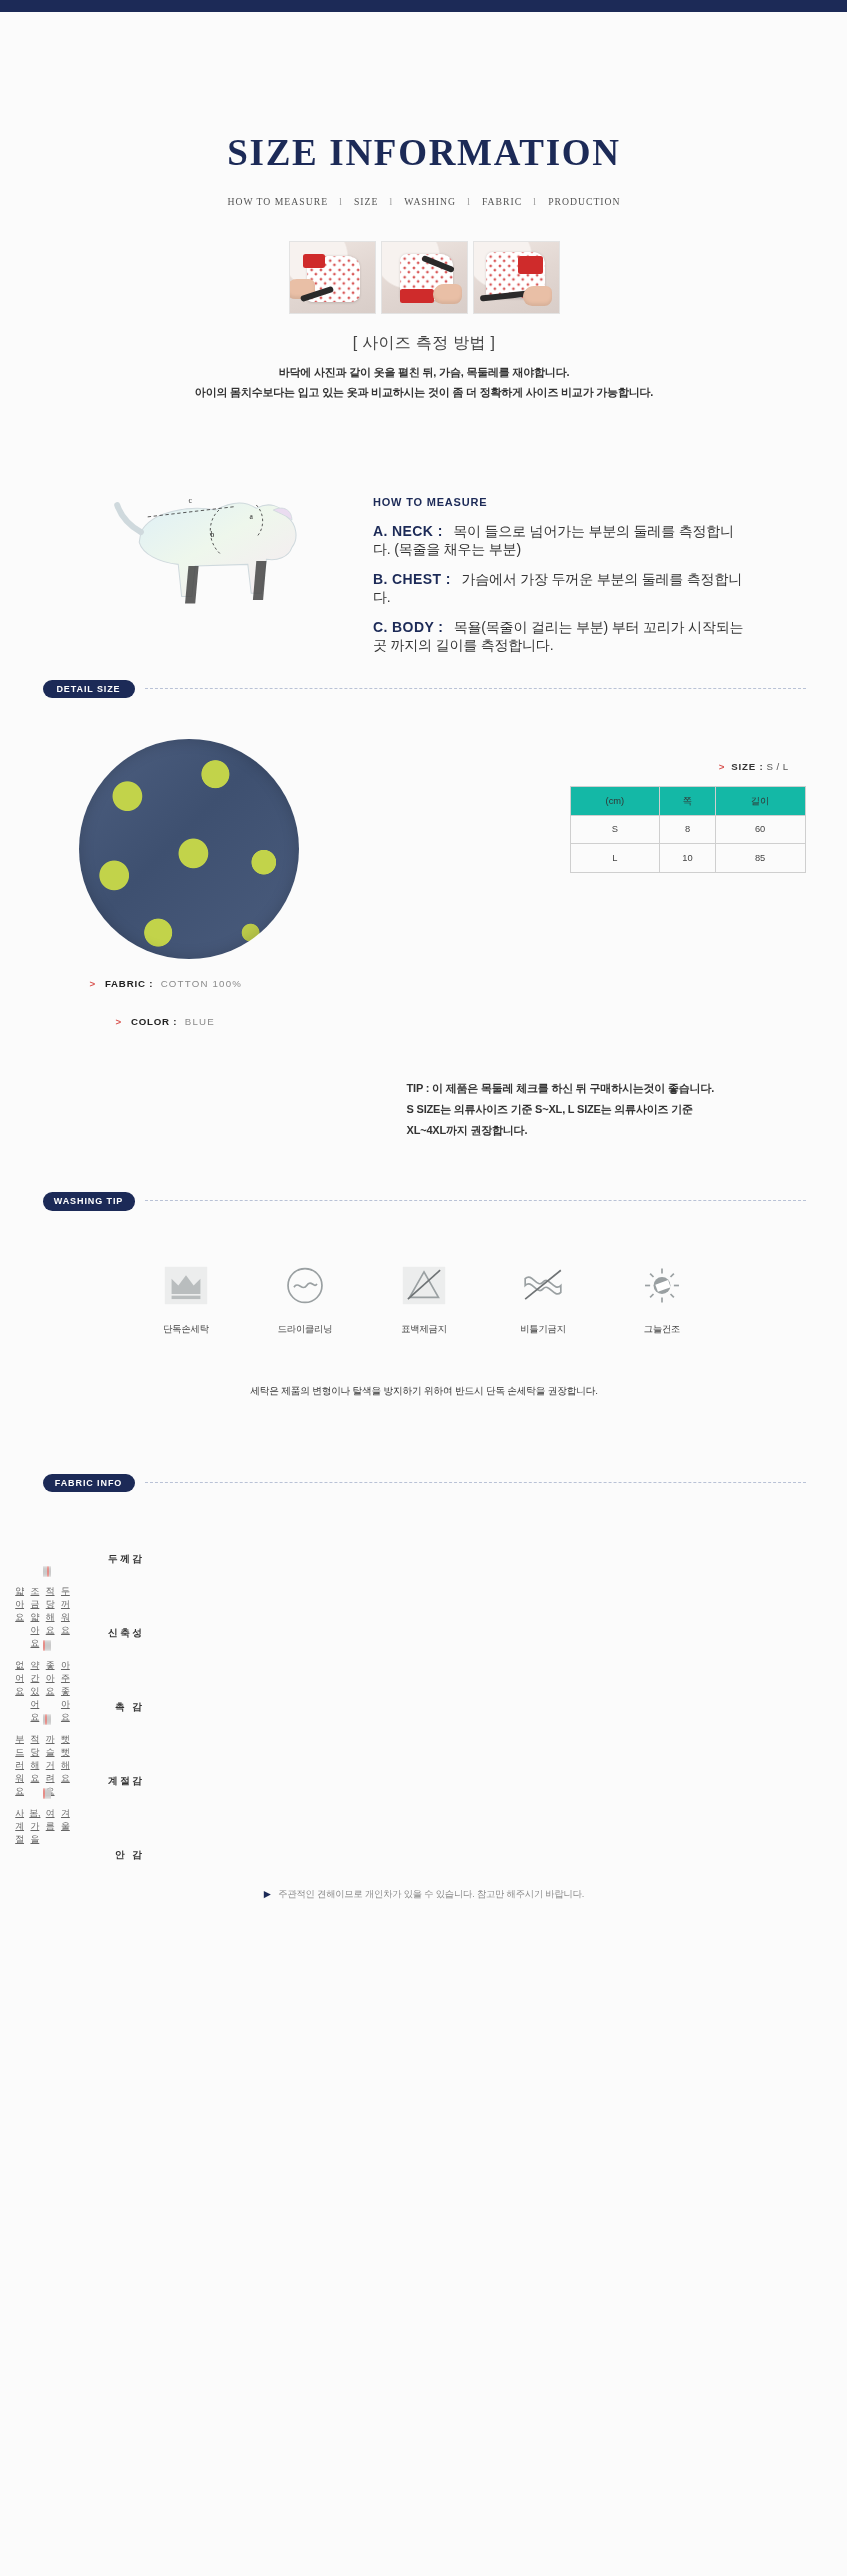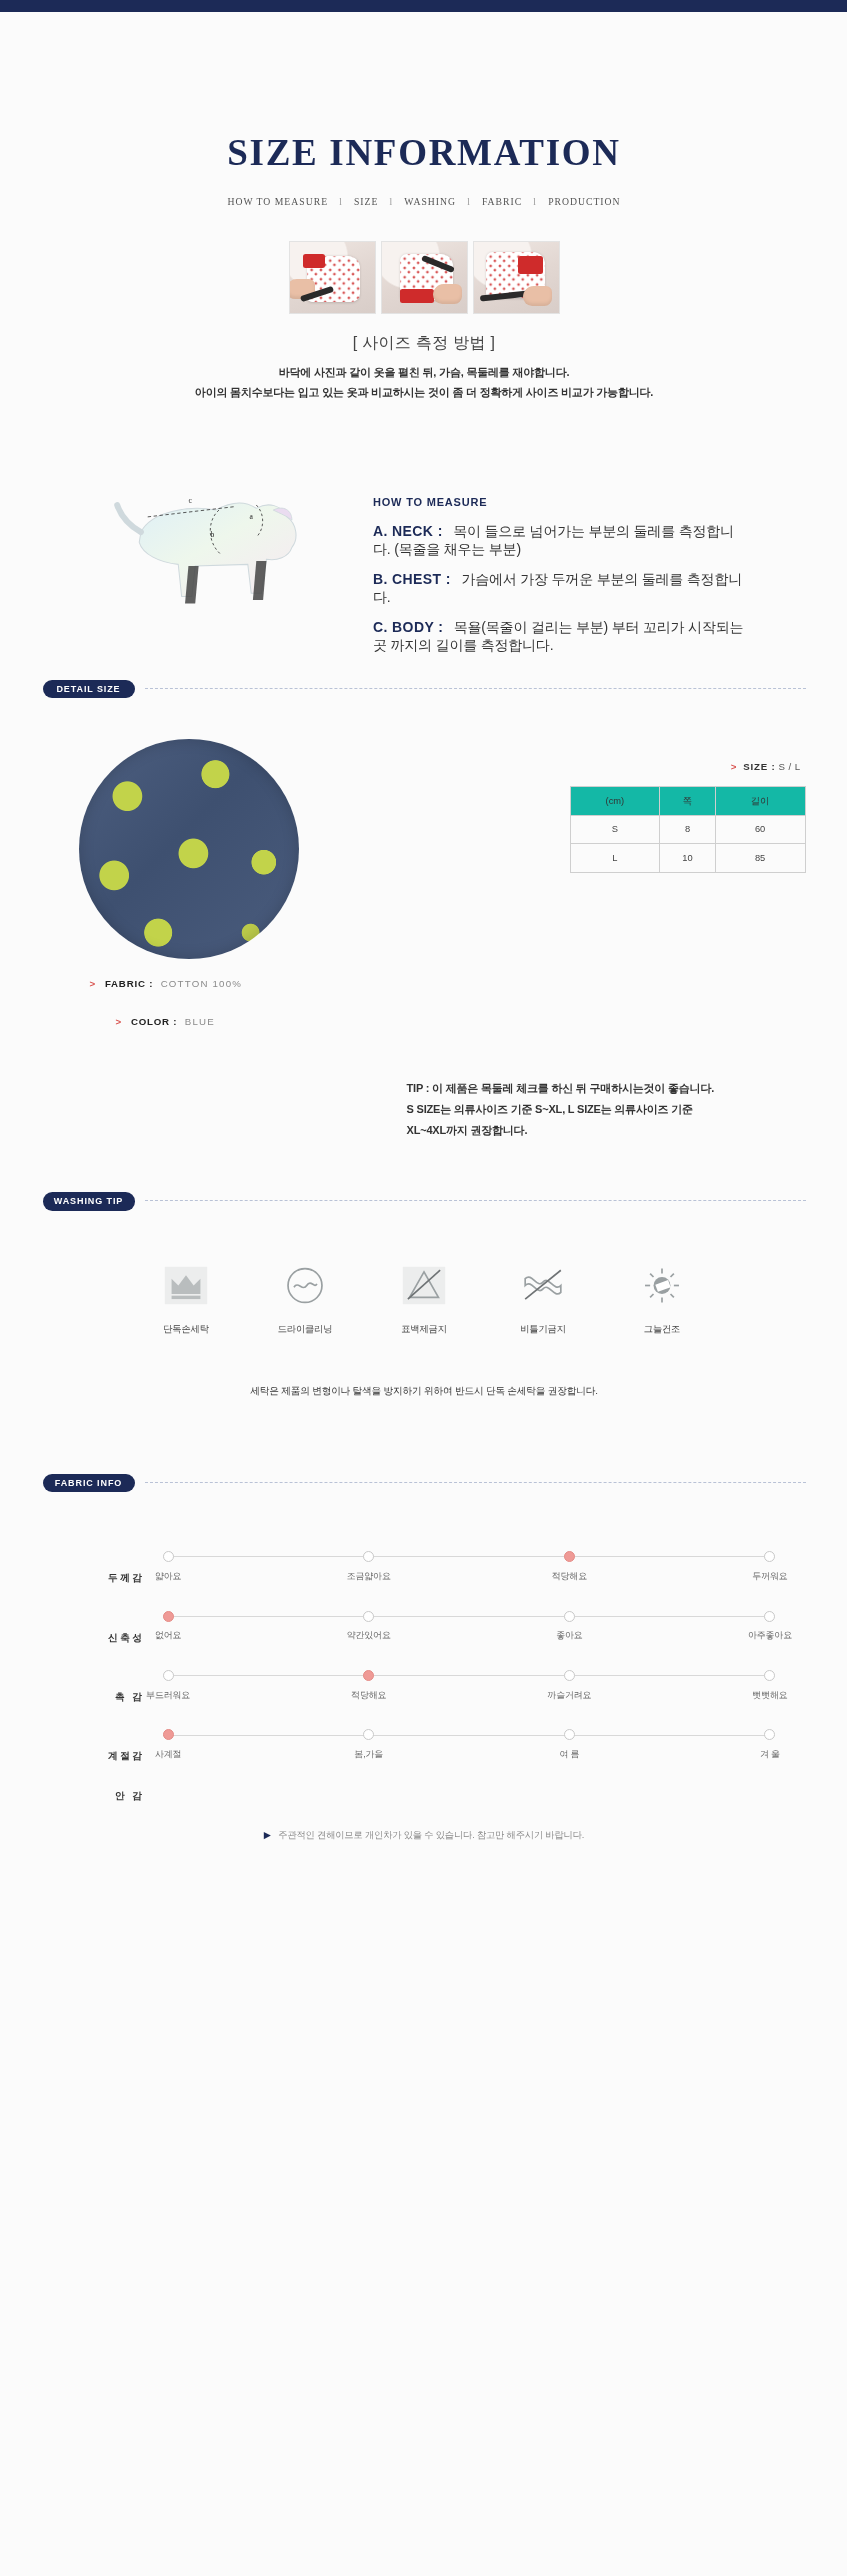--- a/index.html
+++ b/index.html
@@ -193,21 +193,21 @@
       radial-gradient(circle at 62% 16%, #c2d34a 13.6px, rgba(194,211,74,0) 14.4px),
       radial-gradient(circle at 16% 62%, #c2d34a 14.4px, rgba(194,211,74,0) 15.3px),
       radial-gradient(circle at 52% 52%, #c2d34a 14.4px, rgba(194,211,74,0) 15.3px),
       radial-gradient(circle at 84% 56%, #c2d34a 12px, rgba(194,211,74,0) 12.7px),
       radial-gradient(circle at 36% 88%, #c2d34a 13.6px, rgba(194,211,74,0) 14.4px),
       radial-gradient(circle at 78% 88%, #bccb4a 8.5px, rgba(188,203,74,0) 9.3px),
       linear-gradient(135deg,#4d5f80 0%, #3e5070 45%, #4a5c7d 100%);
     box-shadow:inset 0 0 15.3px rgba(0,0,0,.18);
   }
   .size-label {
-    position:absolute; right:5px; top:63px;
+    position:absolute; right:17px; top:63px;
     font-size:9.7px; color:#333; letter-spacing:0.4px;
   }
   .size-label .arrow { color:#d8534f; font-weight:bold; margin-right:3.4px; }
   .size-label .k { font-weight:bold; letter-spacing:0.8px; }
   .size-label .v { color:#555; }
   .size-table {
     position:absolute; right:0; top:88px;
     width:236px;
     border-collapse:collapse;
     font-size:9.3px;
@@ -263,22 +263,23 @@
     margin-top:49px;
     font-size:9.7px;
     color:#333;
     letter-spacing:-0.2px;
   }
 
   
   .fabric-body { width:763px; margin:0 auto; padding-top:59px; }
   .scale-row {
     display:flex;
-    align-items:flex-end;
+    align-items:flex-start;
     margin-bottom:25.4px;
+    flex-direction:column;
   }
   .scale-name {
     width:102px;
     text-align:right;
     padding-right:18.6px;
     font-size:9.7px;
     font-weight:bold;
     color:#333;
     letter-spacing:2.5px;
     padding-top:1.7px;
@@ -308,20 +309,21 @@
   .labels {
     position:absolute; left:0; right:0; top:18.6px;
     display:flex; justify-content:space-between;
   }
   .labels span {
     font-size:9px;
     color:#666;
     width:71px;
     text-align:center;
     letter-spacing:-0.2px;
+    text-decoration:underline;
   }
   .labels span:first-child { text-align:center; margin-left:-30.5px; }
   .labels span:last-child { text-align:center; margin-right:-30.5px; }
 
   .footer-note {
     width:763px; margin:22px auto 0;
     text-align:center;
     font-size:9.3px;
     color:#8a8a8a;
     letter-spacing:-0.2px;

